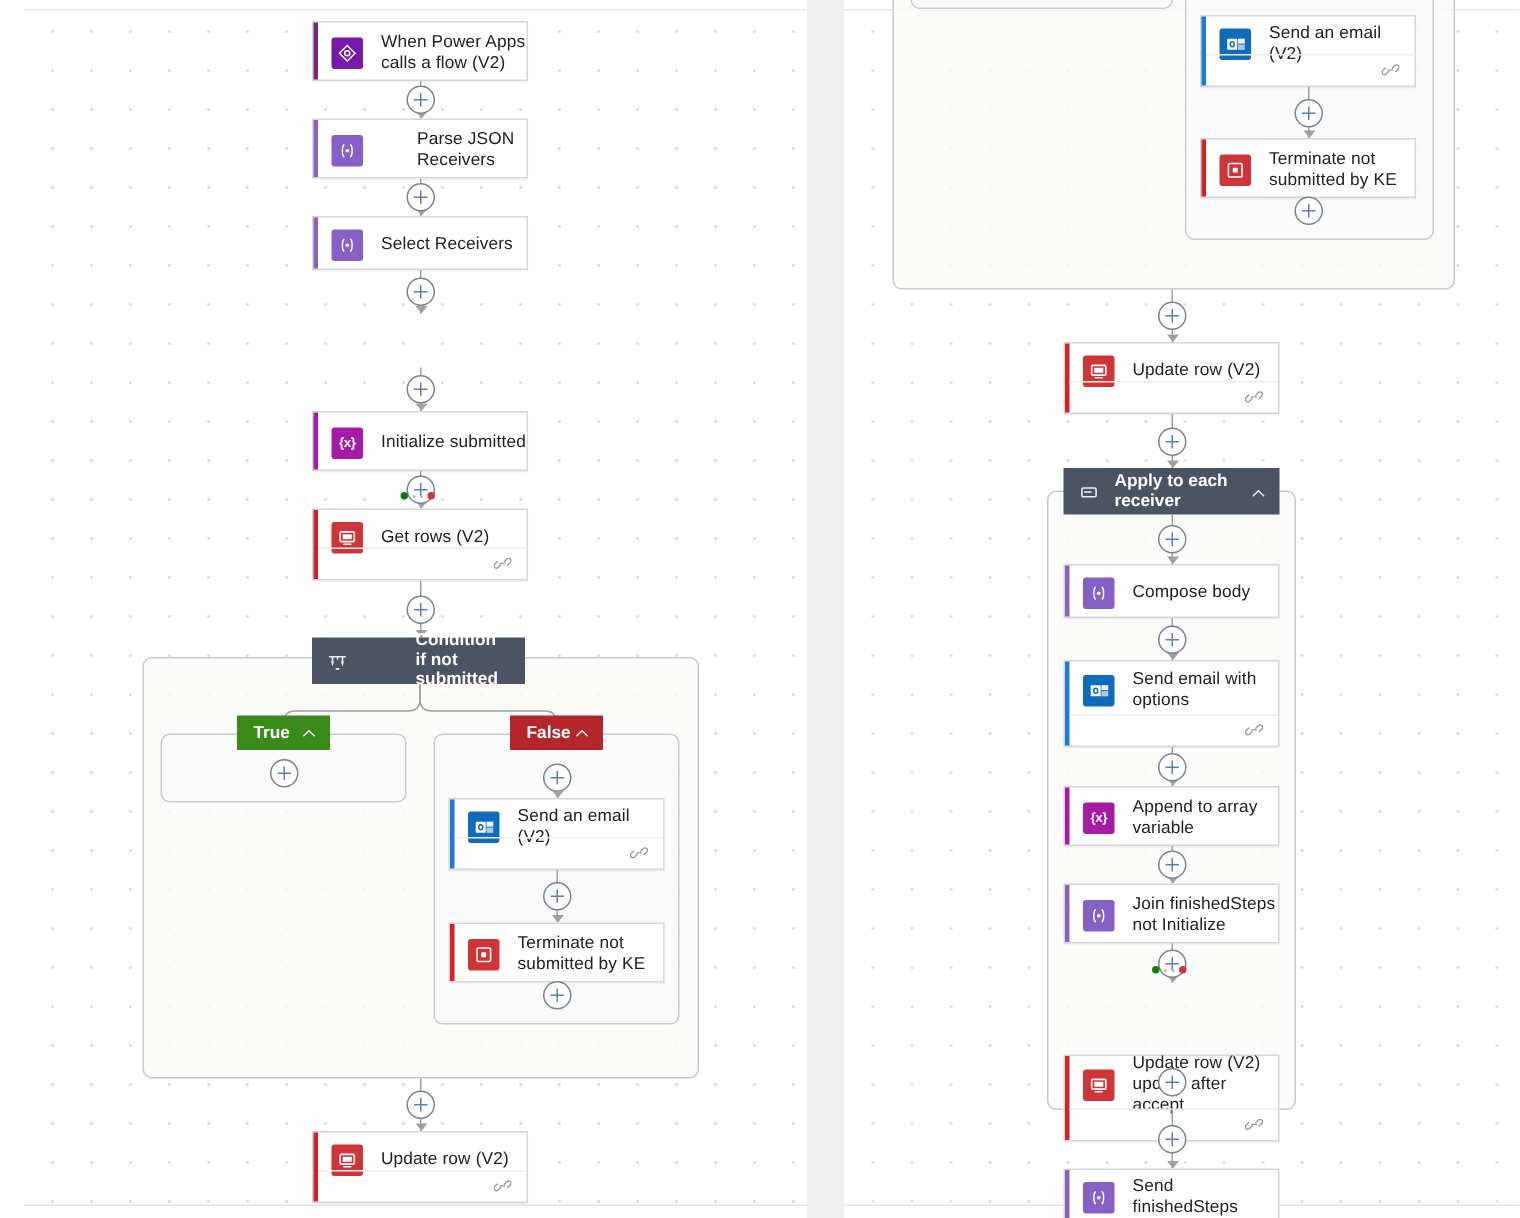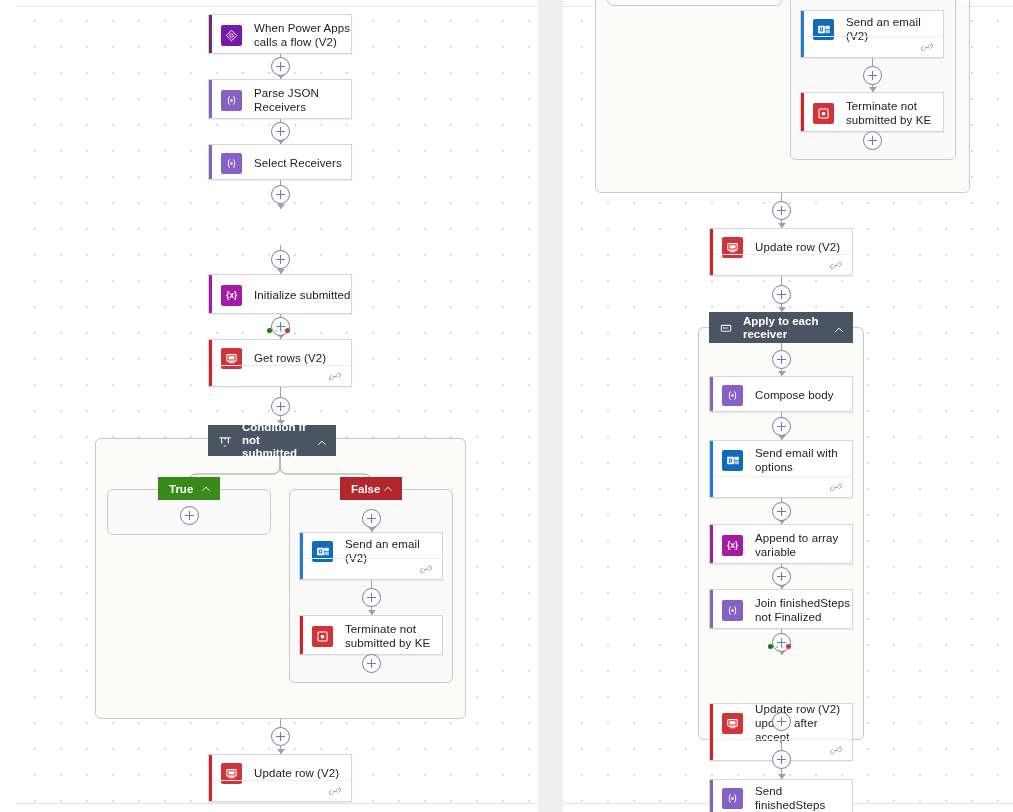--- a/index.html
+++ b/index.html
@@ -123,21 +123,21 @@
               </svg>
             </div>
             <div class="lbl">When Power Apps calls a flow (V2)</div>
           </div>
         </div>
         <div class="conn" style="left: 264px; top: 54px; height: 25px;"></div>
         <div class="arrow" style="left: 260.5px; top: 74px;"></div>
         <div class="plus" title="Insert a new step" style="left: 254.5px; top: 57px;"></div>
         <div class="card" style="left: 192px; top: 79px; width: 144px; height: 40px;">
           <div class="bar" style="background: rgb(135, 100, 184);"></div>
-          <div class="row" style="height: 40px;">
+          <div class="row" style="height: 40px; gap: 24px;">
             <div class="ico" style="background: rgb(134, 97, 197);">
               <svg width="13" height="13" viewBox="0 0 16 16">
                 <path d="M5.2 3.2C3.6 4.6 3.6 11.4 5.2 12.8" fill="none" stroke="#fff" stroke-width="1.2" stroke-linecap="round"></path>
                 <path d="M10.8 3.2c1.6 1.4 1.6 8.2 0 9.6" fill="none" stroke="#fff" stroke-width="1.2" stroke-linecap="round"></path>
                 <circle cx="8" cy="8" r="1.5" fill="#fff"></circle>
               </svg>
             </div>
             <div class="lbl">Parse JSON Receivers</div>
           </div>
         </div>
@@ -202,21 +202,21 @@
           <div class="dot" style="background: rgb(209, 52, 56);"></div>
         </div>
         <div class="conn" style="left: 264px; top: 387px; height: 38px;"></div>
         <div class="arrow" style="left: 260.5px; top: 420px;"></div>
         <div class="plus" title="Insert a new step" style="left: 254.5px; top: 396.5px;"></div>
         <div class="scope" style="left: 79px; top: 438px; width: 371px; height: 281px;"></div>
         <svg class="branchsvg" width="400" height="60" style="left: 79px; top: 452px;">
           <path d="M185 4 V14 Q185 22 177 22 H102 Q94 22 94 30 V36"></path>
           <path d="M185 4 V14 Q185 22 193 22 H268 Q276 22 276 30 V36"></path>
         </svg>
-        <div class="schead" style="left: 192px; top: 425px; width: 128px; height: 31px;">
+        <div class="schead" style="left: 192px; top: 425px; width: 142px; height: 31px; gap: 35px;">
           <span class="hico"><svg width="14" height="14" viewBox="0 0 16 16">
               <path d="M2 4.4h12" stroke="#fff" stroke-width="1.2" stroke-linecap="round"></path>
               <path d="M8 4.4v2.2" stroke="#fff" stroke-width="1.2"></path>
               <path d="M4.2 4.4v3.2M11.8 4.4v3.2" stroke="#fff" stroke-width="1.2"></path>
               <path d="M3 7.8h2.4l-1.2 4zM10.6 7.8H13l-1.2 4z" fill="#fff"></path>
               <path d="M7 13.6h2" stroke="#fff" stroke-width="1.2" stroke-linecap="round"></path>
             </svg></span>
           <div class="htxt">Condition if not submitted</div>
           <span class="chev"><svg width="12" height="12" viewBox="0 0 16 16">
               <path d="M3.4 10 8 5.6 12.6 10" fill="none" stroke="#fff" stroke-width="1.3" stroke-linecap="round" stroke-linejoin="round"></path>
@@ -447,21 +447,21 @@
         <div class="card" style="left: 146px; top: 589px; width: 144px; height: 40px;">
           <div class="bar" style="background: rgb(135, 100, 184);"></div>
           <div class="row" style="height: 40px;">
             <div class="ico" style="background: rgb(134, 97, 197);">
               <svg width="13" height="13" viewBox="0 0 16 16">
                 <path d="M5.2 3.2C3.6 4.6 3.6 11.4 5.2 12.8" fill="none" stroke="#fff" stroke-width="1.2" stroke-linecap="round"></path>
                 <path d="M10.8 3.2c1.6 1.4 1.6 8.2 0 9.6" fill="none" stroke="#fff" stroke-width="1.2" stroke-linecap="round"></path>
                 <circle cx="8" cy="8" r="1.5" fill="#fff"></circle>
               </svg>
             </div>
-            <div class="lbl">Join finishedSteps not Finalized</div>
+            <div class="lbl">Join finishedSteps not Initialize</div>
           </div>
         </div>
         <div class="conn" style="left: 218px; top: 629px; height: 26px;"></div>
         <div class="arrow" style="left: 214.5px; top: 650px;"></div>
         <div class="plus" title="Insert a new step" style="left: 208.5px; top: 632.5px;"></div>
         <div class="card" style="left: 146px; top: 655px; width: 144px; height: 58px; margin-top: 48px;">
           <div class="bar" style="background: rgb(214, 32, 39);"></div>
           <div class="row" style="height: 38px;">
             <div class="ico" style="background: rgb(209, 52, 56);">
               <svg width="13" height="13" viewBox="0 0 16 16">

